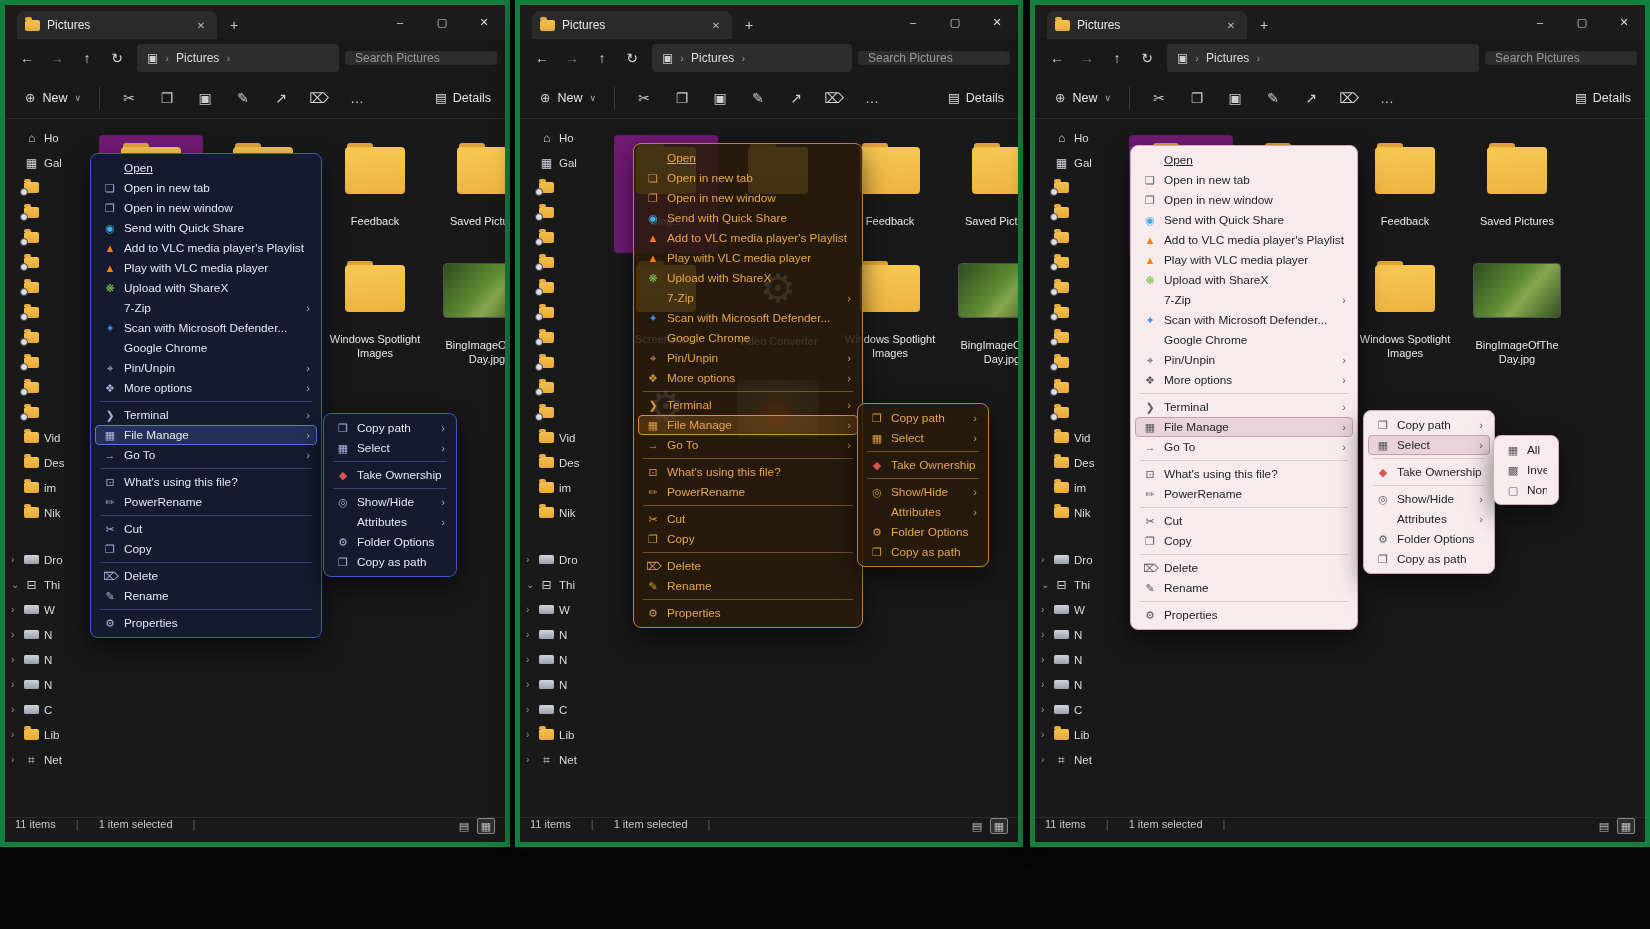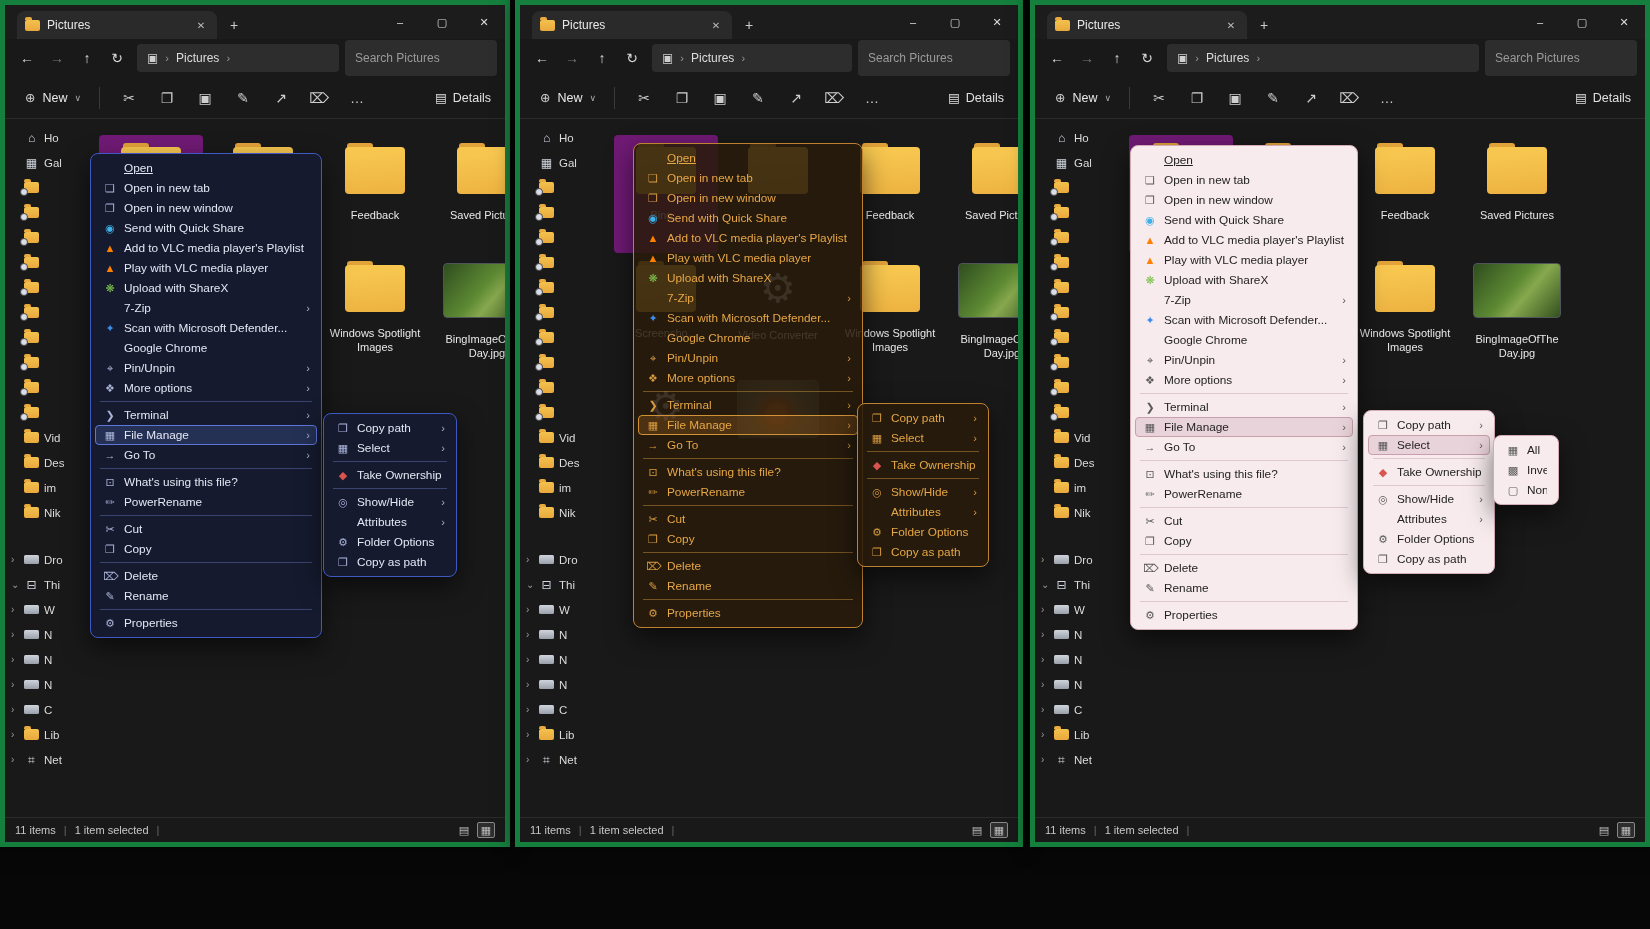--- a/index.html
+++ b/index.html
@@ -12,21 +12,21 @@
 .tab-close{color:#bbb;font-size:10px;width:16px;height:16px;display:flex;align-items:center;justify-content:center;border-radius:3px}
 .newtab-btn{width:26px;height:24px;color:#ccc;display:flex;align-items:center;justify-content:center;font-size:14px;margin:0 0 2px 4px}
 .win-controls{margin-left:auto;display:flex;height:100%}
 .win-ctrl{width:42px;height:100%;display:flex;align-items:center;justify-content:center;color:#ddd;font-size:11px}
 .navbar{height:38px;flex:0 0 38px;display:flex;align-items:center;gap:2px;padding:0 8px;background:#191919}
 .nav-btn{width:28px;height:28px;display:flex;align-items:center;justify-content:center;color:#d8d8d8;font-size:14px;border-radius:4px}
 .nav-btn.dim{color:#777}
 .addr{flex:1;height:28px;background:#2d2d2d;border-radius:4px;display:flex;align-items:center;gap:7px;padding:0 10px;color:#ddd;font-size:12px;margin:0 4px}
 .addr-ico{color:#cfcfcf;font-size:12px}
 .crumb-chev{color:#999;font-size:11px}
-.searchbox{width:152px;height:36px;background:#2d2d2d;border-radius:4px;display:flex;align-items:center;padding:0 10px}
+.searchbox{width:152px;height:14px;background:#2d2d2d;border-radius:4px;display:flex;align-items:center;padding:0 10px}
 .searchbox input{background:transparent;border:none;outline:none;color:#bbb;font-size:12px;width:100%;font-family:inherit}
 .searchbox input::placeholder{color:#9a9a9a}
 .toolbar{height:42px;flex:0 0 42px;display:flex;align-items:center;gap:4px;padding:0 14px;border-bottom:1px solid #2b2b2b}
 .tool-new{display:flex;align-items:center;gap:7px;color:#e8e8e8;font-size:12.5px;padding:0 6px;height:30px;border-radius:4px}
 .tn-plus{color:#cfcfcf}
 .tn-chev{font-size:9px;color:#aaa}
 .tool-sep{width:1px;height:22px;background:#3a3a3a;margin:0 8px}
 .tool-btn{width:34px;height:30px;display:flex;align-items:center;justify-content:center;color:#cfcfcf;font-size:14px;border-radius:4px}
 .tool-details{margin-left:auto;display:flex;align-items:center;gap:6px;color:#e0e0e0;font-size:12.5px}
 .wbody{flex:1;display:flex;position:relative;overflow:hidden}
@@ -37,28 +37,28 @@
 .side-lbl{overflow:hidden}
 .mfolder{width:15px;height:11px;background:linear-gradient(#f3c14d,#e9a93d);border-radius:2px;position:relative;flex:0 0 15px}
 .mfolder:before{content:"";position:absolute;top:-3px;left:0;width:7px;height:3px;background:#e9a93d;border-radius:2px 2px 0 0}
 .pin{position:absolute;bottom:-3px;left:-4px;width:8px;height:8px;border-radius:50%;background:#d8dde8;border:1px solid #444}
 .side-glyph{width:15px;flex:0 0 15px;text-align:center;font-size:12px;color:#cfd4de}
 .drive-ic{width:15px;height:9px;background:linear-gradient(#cfd4dc,#9aa0aa);border-radius:1.5px;flex:0 0 15px}
 .main{flex:1;position:relative}
 .files{position:absolute;left:26px;top:16px;display:grid;grid-template-columns:repeat(4,112px);grid-auto-rows:118px}
 .tile{width:104px;display:flex;flex-direction:column;align-items:center;padding-top:6px;border-radius:4px;color:#e8e8e8;font-size:11px;text-align:center;line-height:1.25}
 .tile.selected{background:#701a75}
-.tile .lbl{margin-top:13px;max-width:100px}
+.tile .lbl{margin-top:19px;max-width:100px}
 .bfolder{width:60px;height:47px;position:relative;margin:6px 0 2px}
 .bfolder:before{content:"";position:absolute;top:-4px;left:2px;width:26px;height:12px;background:#e2a23a;border-radius:3px 3px 0 0}
 .bfolder:after{content:"";position:absolute;top:0;left:0;right:0;bottom:0;background:linear-gradient(175deg,#f6c64f 20%,#edb241);border-radius:4px}
 .thumb-green{width:88px;height:55px;border-radius:4px;border:1px solid #50555a;background:linear-gradient(130deg,#2f4d1f,#5d8a33 45%,#87a84e 60%,#33511f);margin:4px 0 2px}
 .thumb-robin{width:82px;height:58px;border-radius:4px;border:1px solid #50555a;background:radial-gradient(circle at 48% 58%,#e0702c 0 16%,#b55a28 24%,#7c6a50 38%,#5c6158 60%,#3f4540);margin:3px 0 2px}
 .app-gear{width:60px;height:52px;display:flex;align-items:center;justify-content:center;font-size:40px;color:#aeb6bf;margin:3px 0 2px}
-.statusbar{height:25px;flex:0 0 25px;border-top:1px solid #2b2b2b;display:flex;align-items:center;gap:8px;padding:0 10px;font-size:11px;color:#c8c8c8}
+.statusbar{height:25px;flex:0 0 25px;border-top:1px solid #2b2b2b;display:flex;align-items:flex-start;gap:20px;padding:0 10px;font-size:11px;color:#c8c8c8}
 .sb-sep{color:#666}
 .sb-views{margin-left:auto;display:flex;gap:4px}
 .sb-view{width:18px;height:16px;display:flex;align-items:center;justify-content:center;font-size:11px;color:#bbb;border:1px solid transparent;border-radius:2px}
 .sb-view.active{border-color:#888;background:#2e2e2e}
 .context-menu{position:absolute;z-index:10;border-radius:8px;padding:4px;border:1px solid var(--m-border);background:var(--m-bg);color:var(--m-text);box-shadow:0 10px 26px rgba(0,0,0,.55);font-size:11.8px}
 .m-item{height:20px;display:flex;align-items:center;gap:7px;padding:0 6px 0 7px;border:1px solid transparent;border-radius:4px}
 .m-item.hl{background:var(--m-hl-bg);border-color:var(--m-hl-border)}
 .m-ico{width:14px;flex:0 0 14px;text-align:center;font-size:11px;color:var(--m-icon)}
 .m-lbl{flex:1;white-space:nowrap;overflow:hidden}
 .m-lbl.ul{text-decoration:underline}

